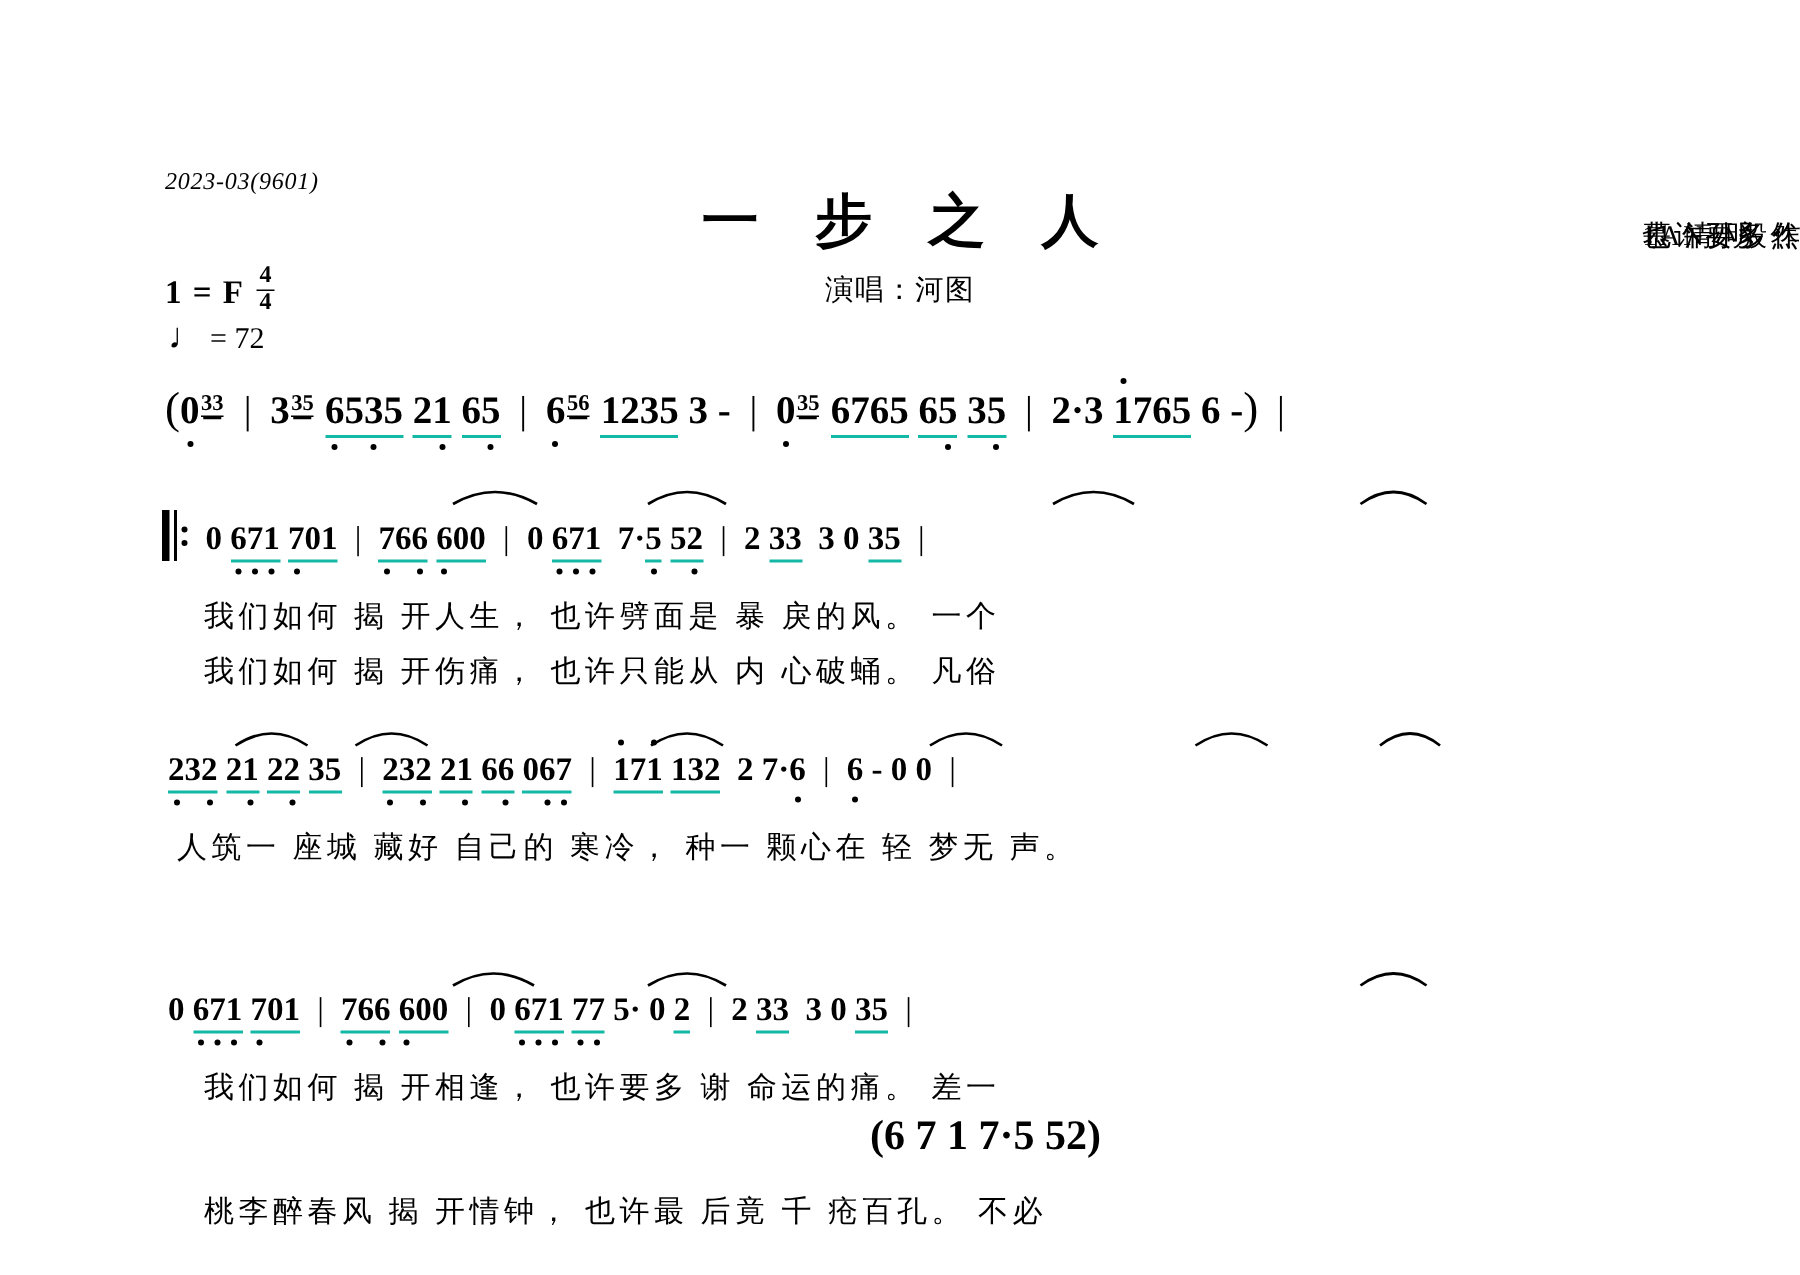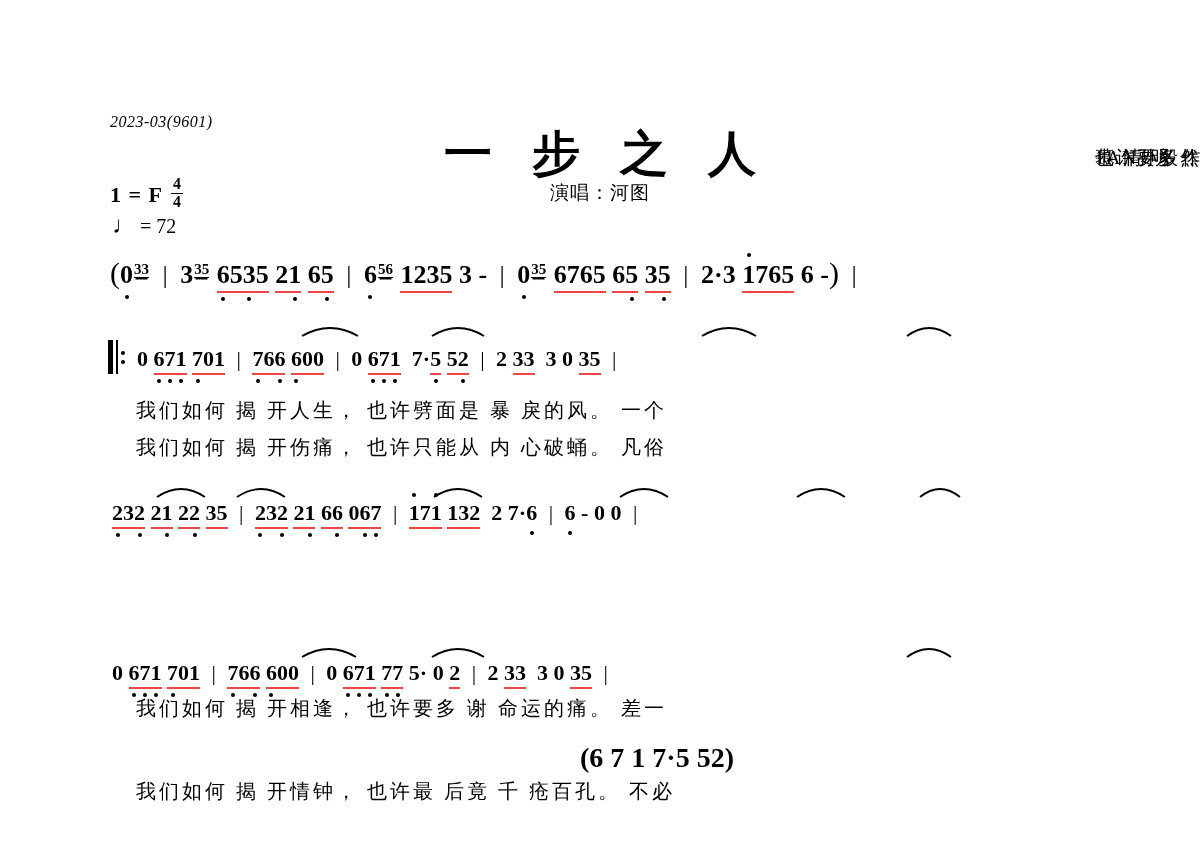--- a/index.html
+++ b/index.html
@@ -34,21 +34,21 @@
   }
 
   .song-title {
     position: absolute;
     left: 0;
     right: 0;
     top: 122px;
     text-align: center;
     font-family: "Liberation Serif", serif;
     font-weight: bold;
-    font-size: 48px;
+    font-size: 38px;
     letter-spacing: 14px;
     text-indent: 14px;
   }
 
   .singer {
     position: absolute;
     left: 0;
     right: 0;
     top: 180px;
     text-align: center;
@@ -157,21 +157,21 @@
   .repeat-open .thin {
     position: absolute; left: 8px; top: 0; width: 2px; height: 34px; background: #000;
   }
   .repeat-open .dot {
     position: absolute; left: 13px; width: 4px; height: 4px; border-radius: 50%; background: #000;
   }
   .repeat-open .d1 { top: 11px; }
   .repeat-open .d2 { top: 20px; }
 
   
-  .u1 { border-bottom: 2px solid #ef4444; padding-bottom: 1px; display: inline-block; }
+  .u1 { border-bottom: 2px solid #14b8a6; padding-bottom: 1px; display: inline-block; }
 
   
   .dotu, .dotd {
     position: relative;
     display: inline-block;
   }
   .dotu::after {
     content: "";
     position: absolute;
     left: 50%;
@@ -340,20 +340,21 @@
       <span class="u1">6<span class="dotd">6</span></span>
       <span class="u1">0<span class="dotd">6</span><span class="dotd">7</span></span>
       <span class="bar">|</span>
       <span class="u1"><span class="dotu">1</span>7<span class="dotu">1</span></span>
       <span class="u1">132</span>
       <span>&nbsp;2&nbsp;7·<span class="dotd">6</span></span>
       <span class="bar">|</span>
       <span class="dotd">6</span><span>&nbsp;-&nbsp;0&nbsp;0</span>
       <span class="bar">|</span>
     </div>
+    <div class="lyric" style="margin-top:22px; margin-left:6px;">人筑一 座城  藏好 自己的 寒冷，  种一 颗心在 轻 梦无  声。</div>
   </div>
 
   <div class="slur" style="left:155px; top:483px;">
     <svg width="52" height="16">
         <path d="M2,14 Q26,-2 50,14" stroke="#000" stroke-width="1.8" fill="none"></path>
       </svg>
   </div>
   <div class="slur" style="left:235px; top:483px;">
     <svg width="52" height="16">
         <path d="M2,14 Q26,-2 50,14" stroke="#000" stroke-width="1.8" fill="none"></path>
@@ -394,22 +395,22 @@
       <span class="u1"><span class="dotd">7</span><span class="dotd">7</span></span>
       <span>5·&nbsp;0</span>
       <span class="u1">2</span>
       <span class="bar">|</span>
       <span>2</span>
       <span class="u1">33</span>
       <span>&nbsp;3&nbsp;0</span>
       <span class="u1">35</span>
       <span class="bar">|</span>
     </div>
-    <div class="lyric" style="margin-top:6px; margin-left:24px;">我们如何  揭 开相逢，      也许要多  谢 命运的痛。  差一</div>
-    <div class="lyric" style="margin-top:56px; margin-left:24px;">我们如何  揭 开情钟，      也许最  后竟  千 疮百孔。   不必</div>
+    <div class="lyric" style="margin-top:22px; margin-left:24px;">我们如何  揭 开相逢，      也许要多  谢 命运的痛。  差一</div>
+    <div class="lyric" style="margin-top:56px; margin-left:24px;">桃李醉春风  揭 开情钟，      也许最  后竟  千 疮百孔。   不必</div>
   </div>
 
   <div class="ossia" style="left:580px; top:742px;">(6 7 1    7·5   52)</div>
 
   <div class="slur" style="left:300px; top:643px;">
     <svg width="58" height="16">
         <path d="M2,14 Q29,-2 56,14" stroke="#000" stroke-width="1.8" fill="none"></path>
       </svg>
   </div>
   <div class="slur" style="left:430px; top:643px;">

